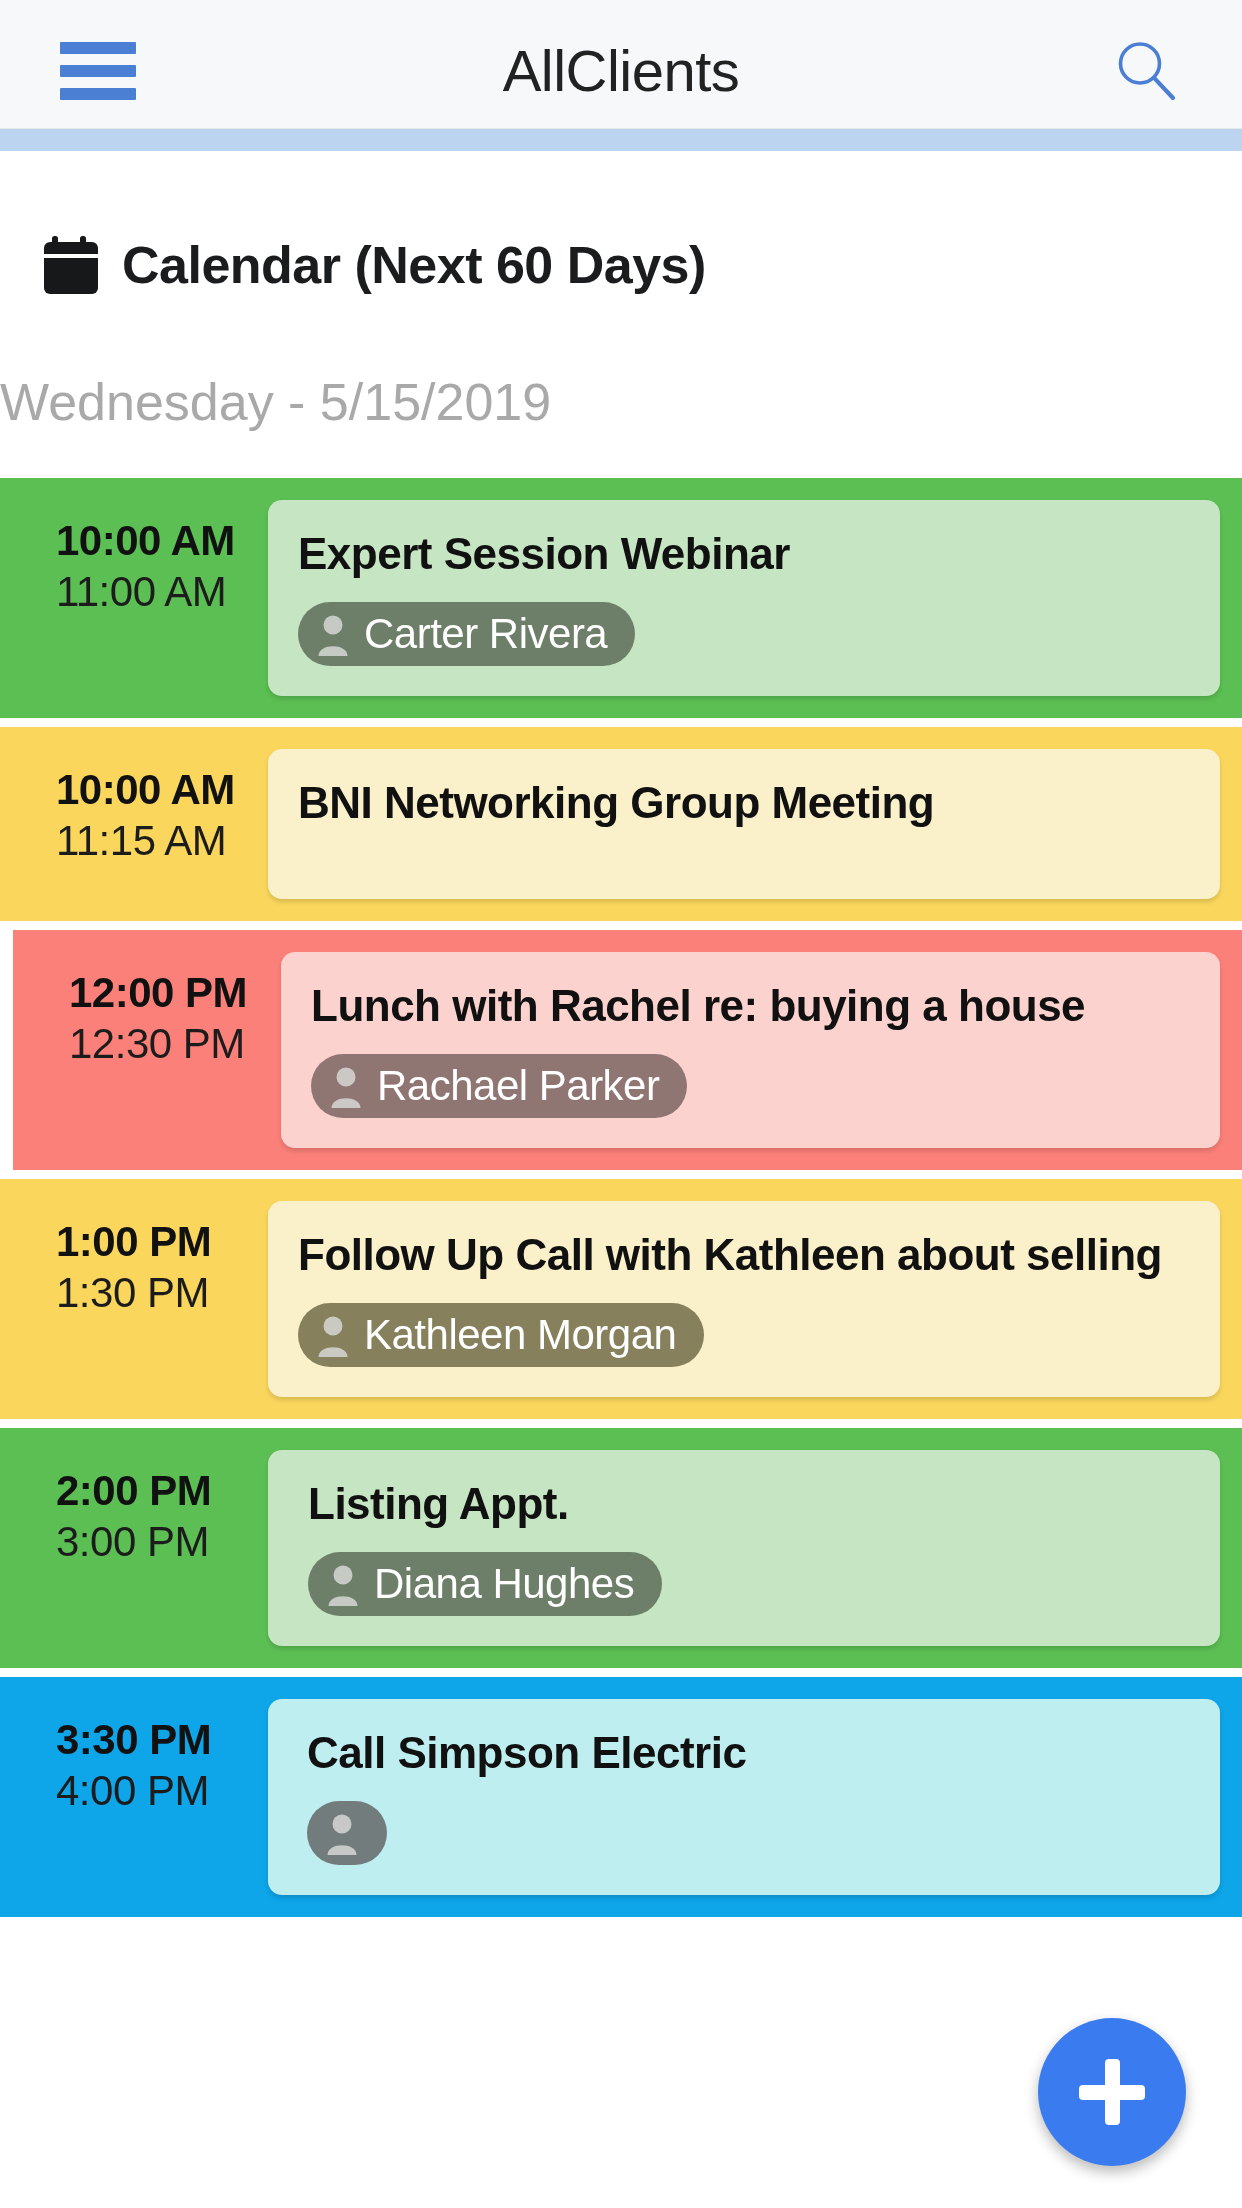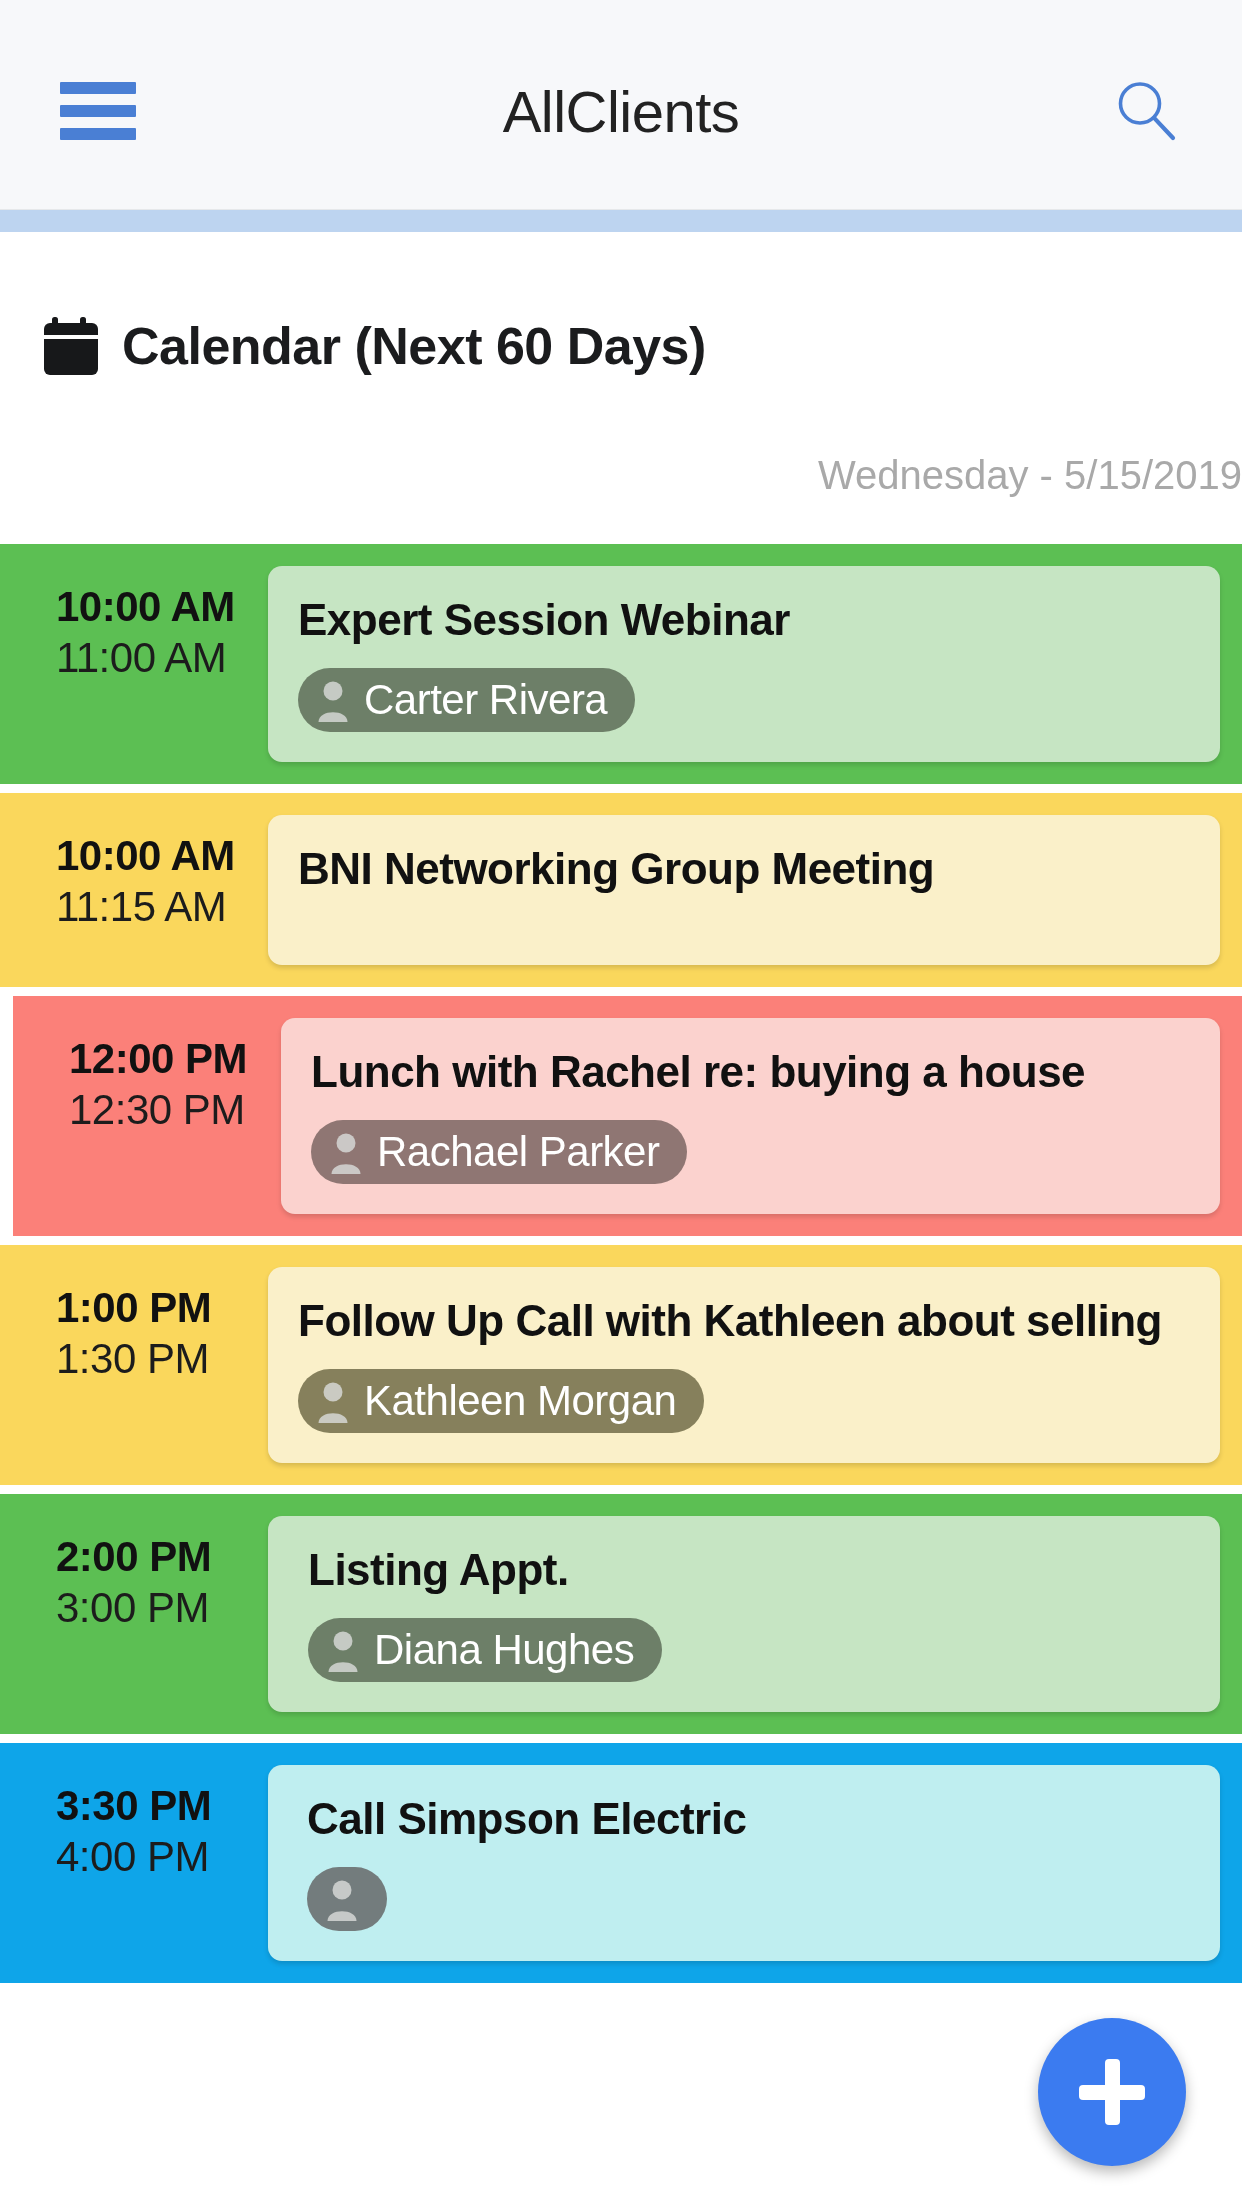--- a/index.html
+++ b/index.html
@@ -7,21 +7,21 @@
     width:1242px; height:2208px;
     font-family:"Liberation Sans", sans-serif;
     background:#ffffff;
     overflow:hidden;
   }
   #app { position:relative; width:1242px; height:2208px; overflow:hidden; background:#fff; }
 
   
   .appbar {
     position:relative;
-    height:210px;
+    height:129px;
     background:#f7f8fa;
     display:flex;
     align-items:center;
     justify-content:space-between;
     padding:13px 56px 0 60px;
     border-bottom:1px solid #e6e8ea;
   }
   .hamburger {
     width:76px; height:58px;
     display:flex; flex-direction:column; justify-content:space-between;
@@ -61,22 +61,22 @@
   }
   .cal-icon { width:58px; height:62px; flex:0 0 auto; }
   .section-title {
     font-size:52px;
     font-weight:bold;
     color:#1b1c1e;
     letter-spacing:-0.5px;
   }
 
   .date-head {
-    text-align:right;
-    font-size:40px;
+    text-align:left;
+    font-size:52px;
     color:#a9a9a9;
     padding:76px 0 46px 0;
     font-weight:400;
   }
 
   
   .event-row {
     display:flex;
     align-items:flex-start;
     padding:22px 22px 22px 0;

